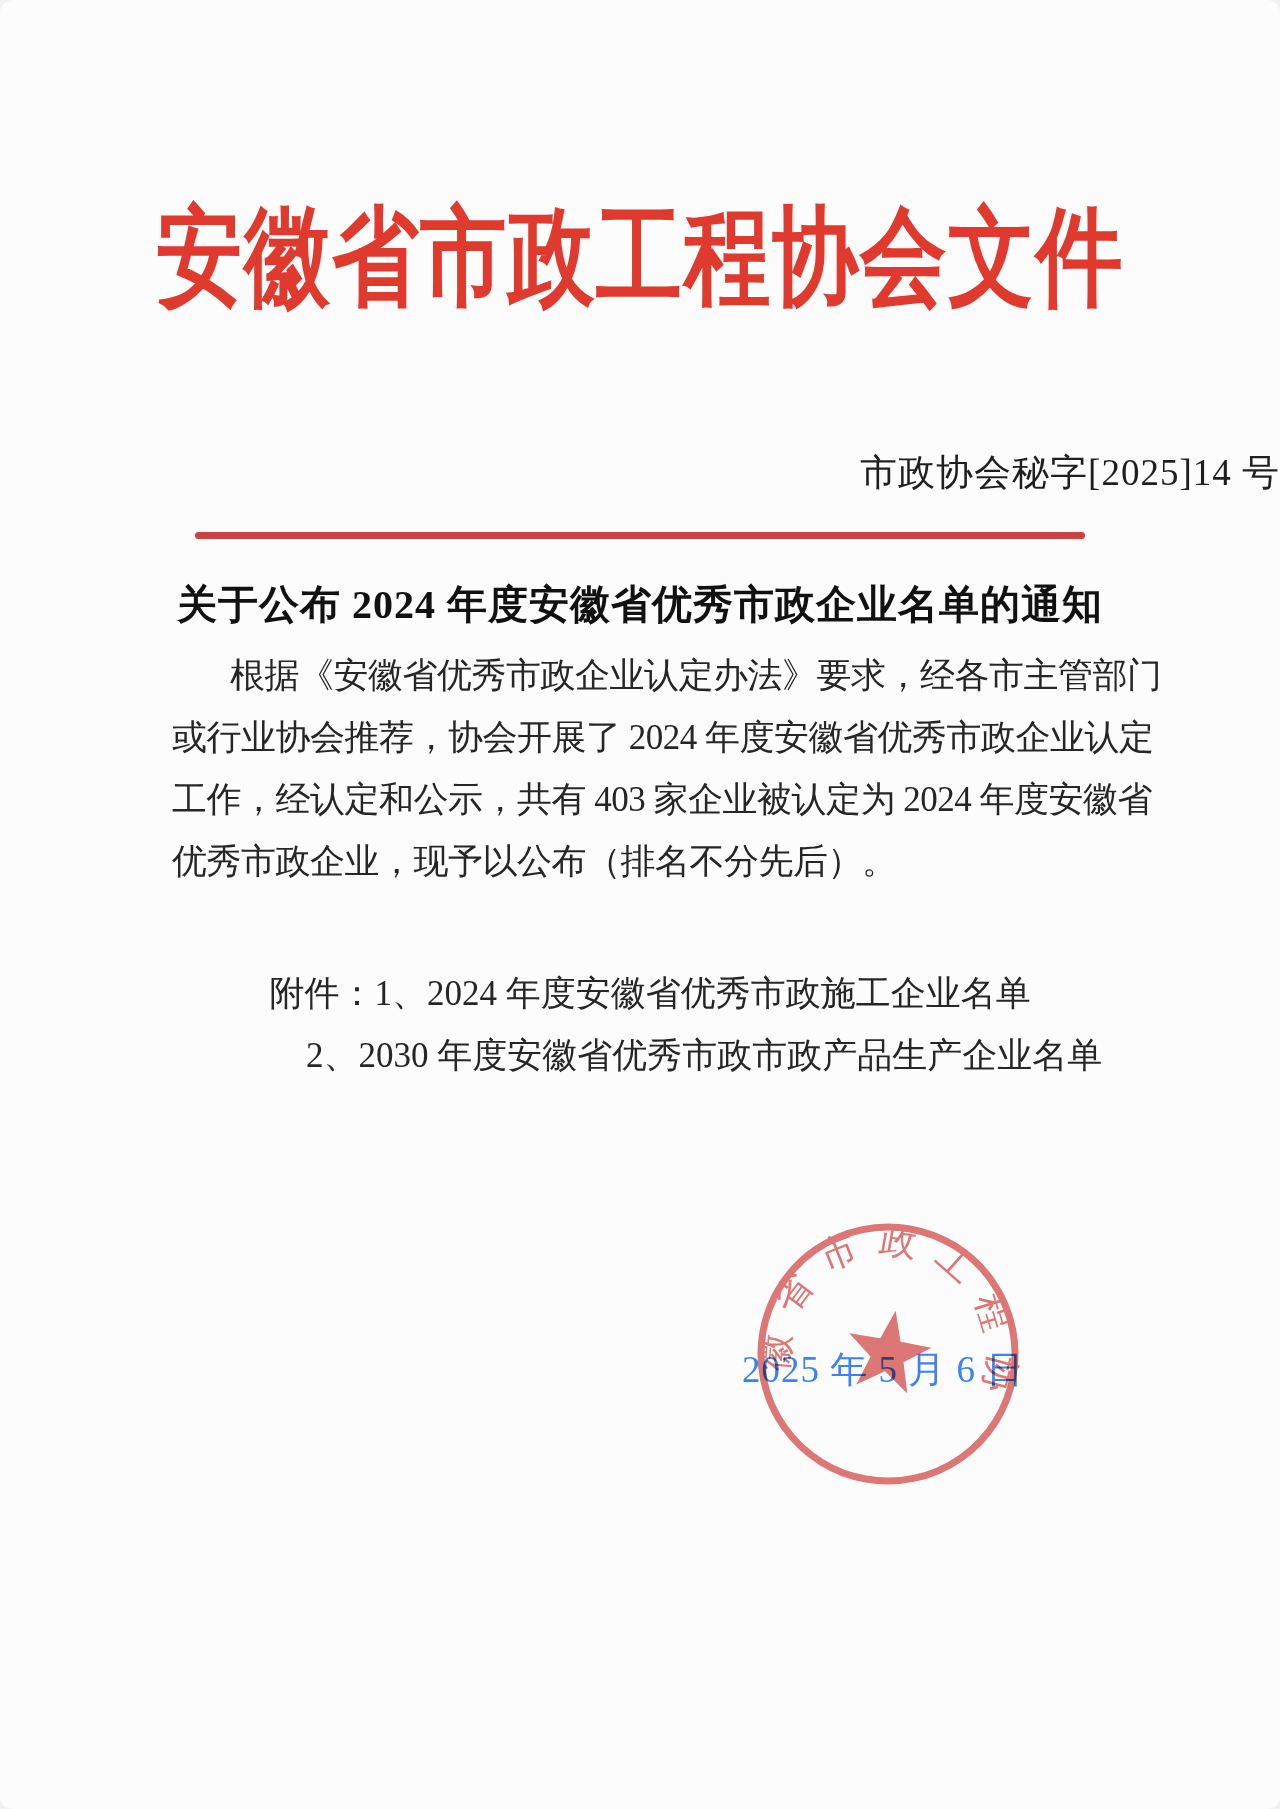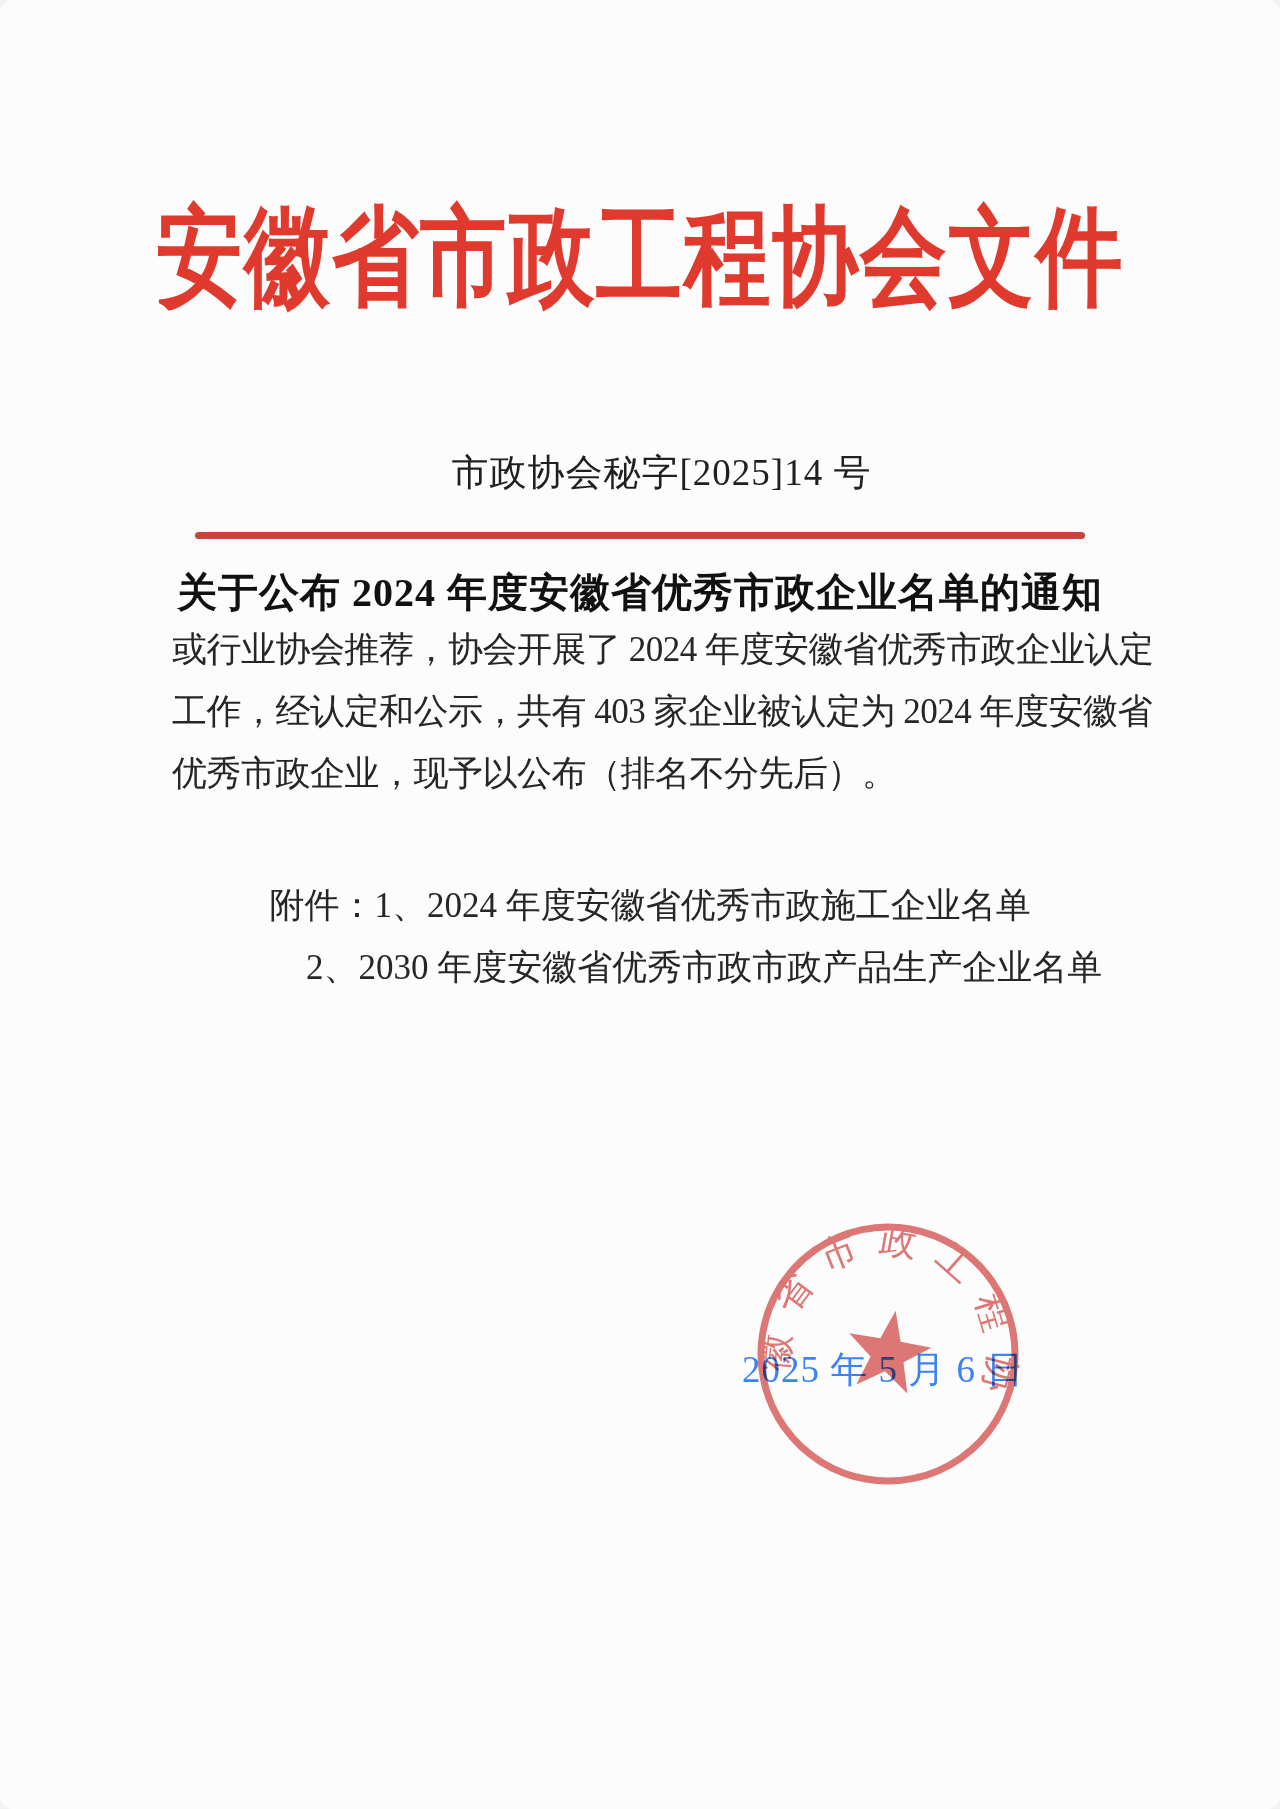--- a/index.html
+++ b/index.html
@@ -22,35 +22,35 @@
     font-size: 108px;
     line-height: 145px;
     font-weight: 900;
     color: #e03a2e;
     transform: scaleX(0.80);
     letter-spacing: 2px;
     white-space: nowrap;
   }
   .doc-number {
     margin-top: 122px;
-    text-align: center;
+    text-align: right;
     font-size: 37px;
     line-height: 42px;
     color: #1f1f1f;
     letter-spacing: 1px;
     padding-left: 43px;
   }
   .red-divider {
     width: 890px; height: 7px;
     margin: 38px auto 0 auto;
     background: #c9443e;
     border-radius: 4px;
   }
   .notice-title {
-    margin: 28px 0 0 0;
+    margin: 40px 0 0 0;
     text-align: center;
     font-size: 40px;
     line-height: 52px;
     font-weight: bold;
     color: #111;
     letter-spacing: 1px;
     white-space: nowrap;
   }
   .body-block {
     width: 936px;
@@ -103,20 +103,21 @@
   <h1 class="org-title">安徽省市政工程协会文件</h1>
 
   <div class="doc-number">市政协会秘字[2025]14 号</div>
 
   <div class="red-divider"></div>
 
   <h2 class="notice-title">关于公布 2024 年度安徽省优秀市政企业名单的通知</h2>
 
   <div class="body-block">
 
+    <div class="para-line first">根据《安徽省优秀市政企业认定办法》要求，经各市主管部门</div>
     <div class="para-line">或行业协会推荐，协会开展了 2024 年度安徽省优秀市政企业认定</div>
     <div class="para-line">工作，经认定和公示，共有 403 家企业被认定为 2024 年度安徽省</div>
     <div class="para-line">优秀市政企业，现予以公布（排名不分先后）。</div>
 
     <div class="attachments">
       <div class="attach-line one">
         <span>附件：</span><span>1、2024 年度安徽省优秀市政施工企业名单</span>
       </div>
       <div class="attach-line two">2、2030 年度安徽省优秀市政市政产品生产企业名单</div>
     </div>

